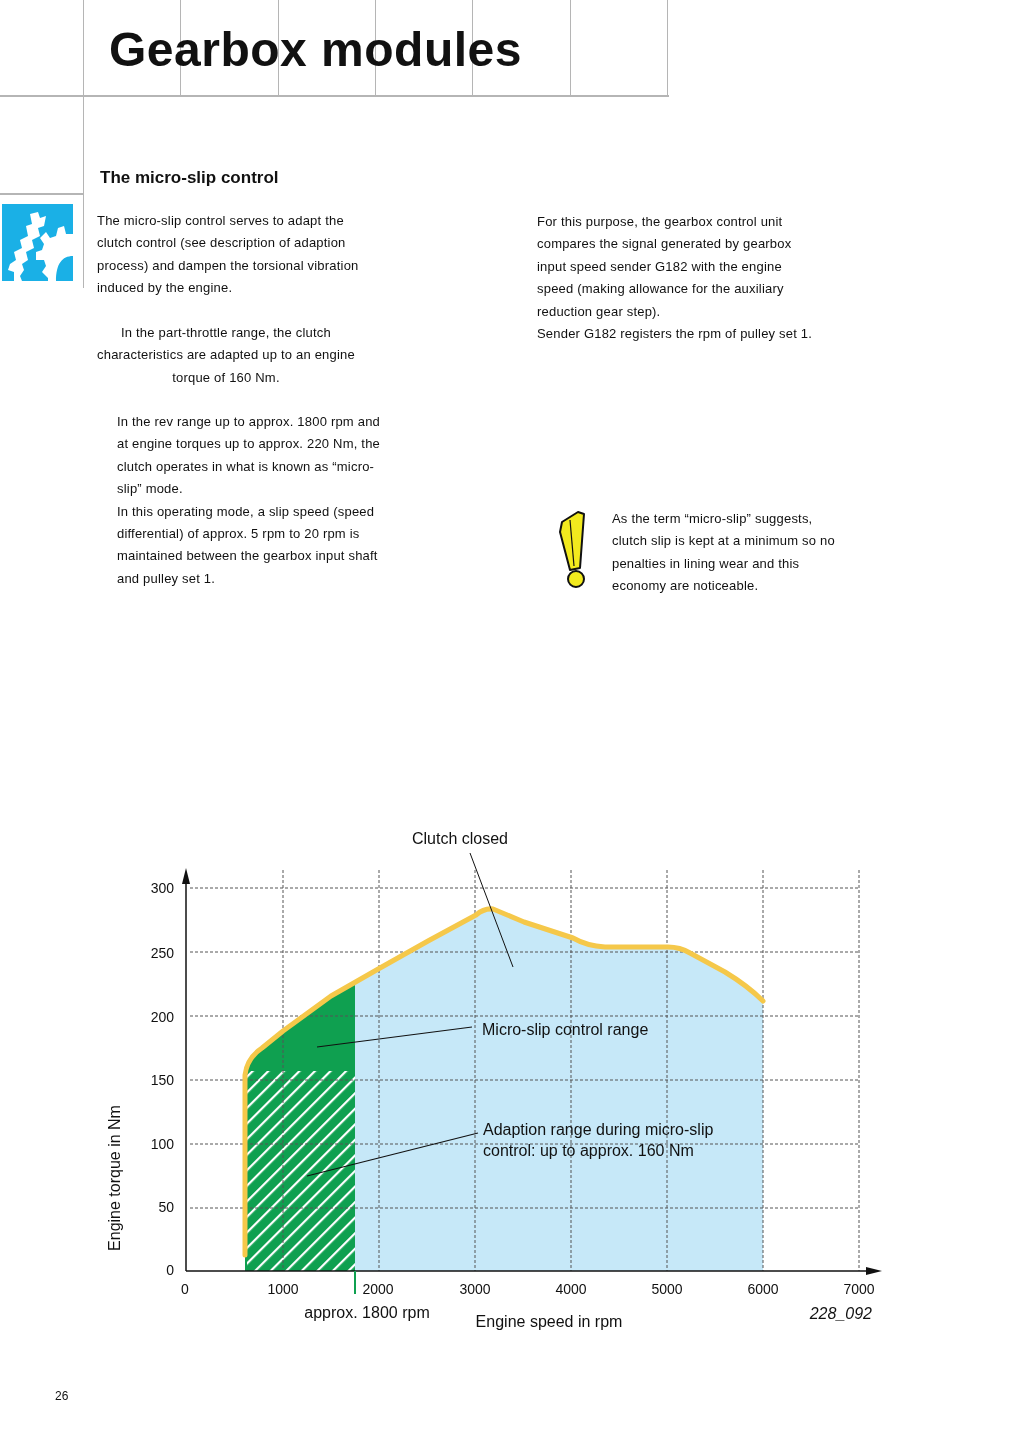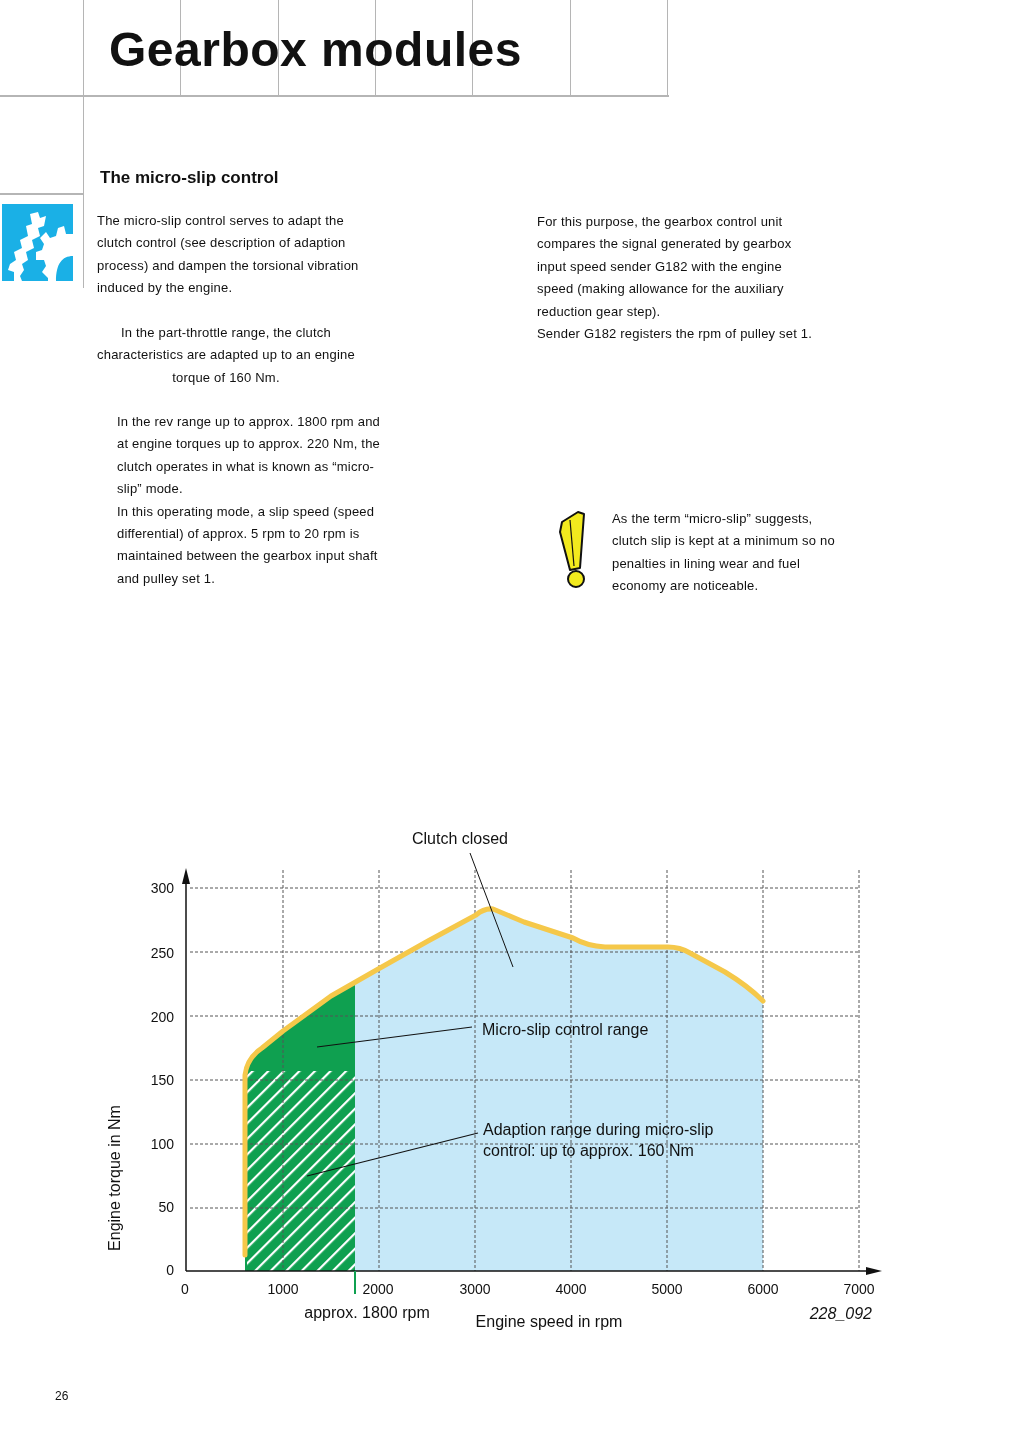--- a/index.html
+++ b/index.html
@@ -70,21 +70,21 @@
 
 <div class="note-icon">
   <svg width="40" height="84" viewBox="0 0 40 84">
     <path d="M10,14 L26,4 L32,6 L28,60 L18,62 L8,24 Z" fill="#f2ea1e" stroke="#111" stroke-width="2" stroke-linejoin="round"></path>
     <path d="M18,12 L22,58" stroke="#111" stroke-width="1.2" fill="none"></path>
     <circle cx="24" cy="71" r="8" fill="#f2ea1e" stroke="#111" stroke-width="2"></circle>
   </svg>
 </div>
 <p class="para" style="left:612px;top:508px;">As the term “micro-slip” suggests,
 clutch slip is kept at a minimum so no
-penalties in lining wear and fuel
+penalties in lining wear and this
 economy are noticeable.</p>
 
 <svg class="chart-svg" width="1024" height="530" viewBox="0 820 1024 530">
   <defs>
     <pattern id="hatch" patternUnits="userSpaceOnUse" width="11" height="11" patternTransform="rotate(45)">
       <rect width="11" height="11" fill="#0fa050"></rect>
       <rect x="0" y="0" width="2.2" height="11" fill="#ffffff"></rect>
     </pattern>
   </defs>
 

